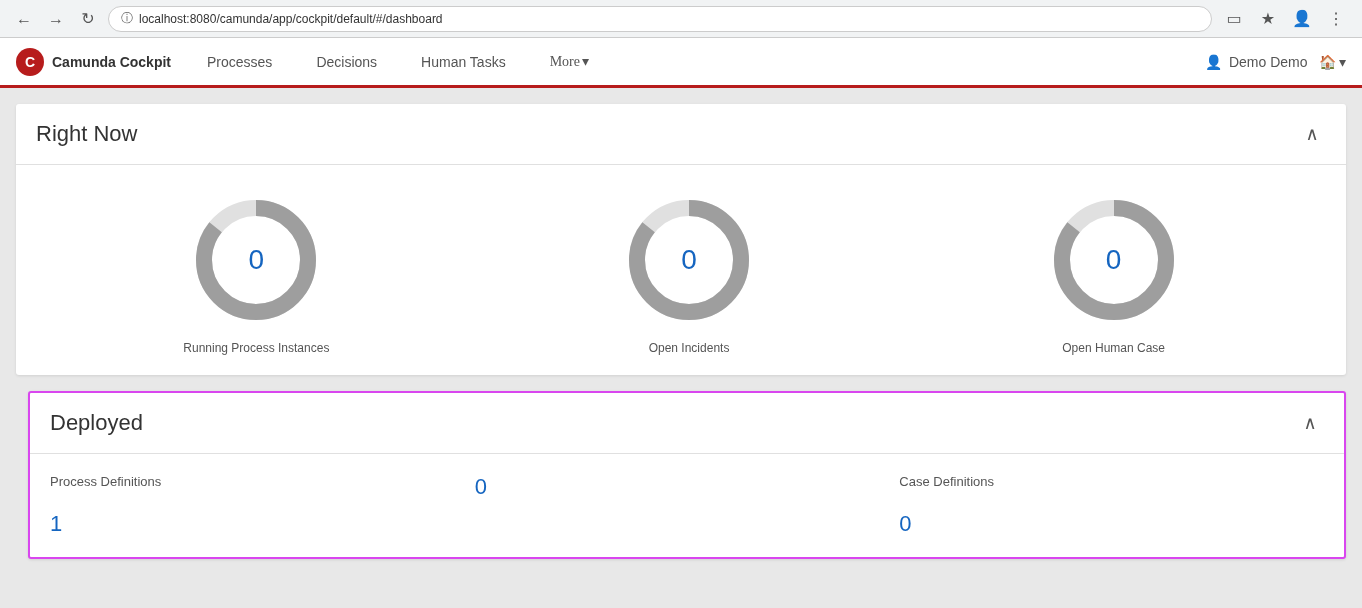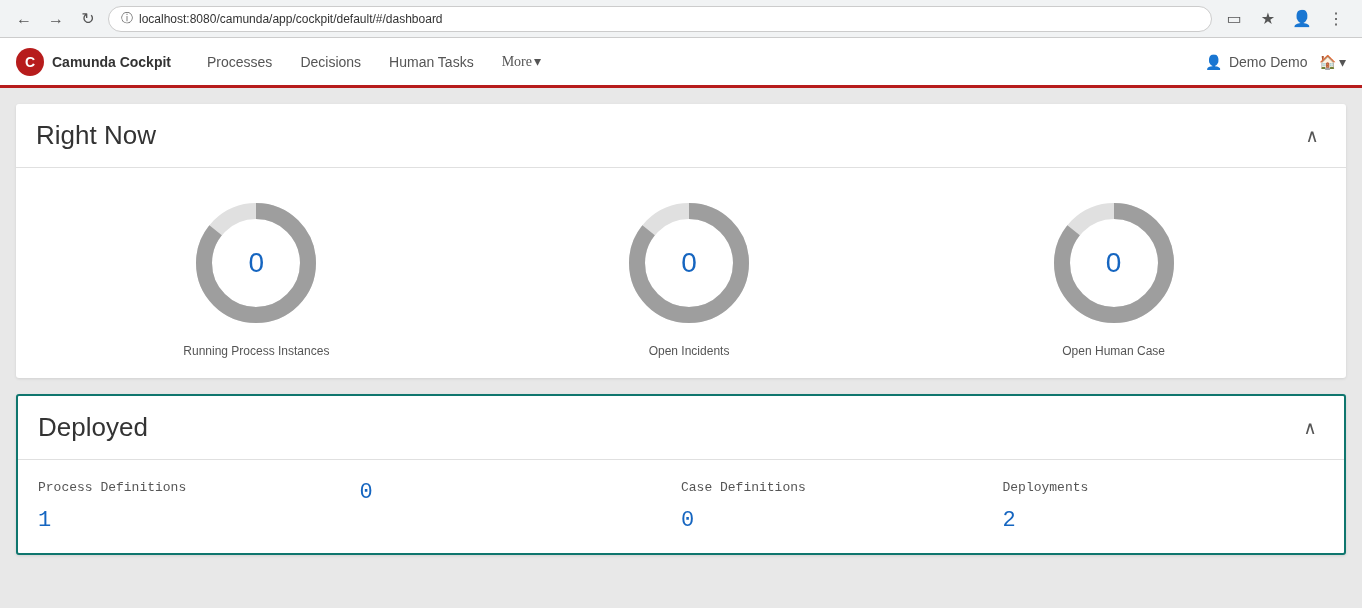--- a/index.html
+++ b/index.html
@@ -81,21 +81,21 @@
       font-size: 14px;
     }
     .app-logo-text {
       font-size: 14px;
       font-weight: 600;
       color: #333;
     }
     .nav-items {
       display: flex;
       align-items: flex-end;
-      gap: 4px;
+      gap: 20px;
       flex: 1;
     }
     .nav-item {
       padding: 8px 12px;
       color: #555;
       cursor: pointer;
       font-size: 14px;
       border-radius: 3px;
       text-decoration: none;
     }
@@ -141,21 +141,21 @@
       position: relative;
     }
     .card-header {
       padding: 16px 20px;
       border-bottom: 1px solid #e0e0e0;
       display: flex;
       align-items: center;
       justify-content: space-between;
     }
     .card-title {
-      font-size: 26px;
+      font-size: 22px;
       font-weight: 400;
       color: #333;
     }
     .collapse-btn {
       width: 28px; height: 28px;
       border: none;
       background: transparent;
       cursor: pointer;
       color: #555;
       font-size: 18px;
@@ -190,33 +190,33 @@
       color: #1565c0;
     }
     .chart-description {
       font-size: 12px;
       color: #555;
       text-align: center;
     }
 
     
     .deployed-card {
-      border: 2px solid #0f766e;
+      border: 2px solid #d946ef;
+      margin-left: 12px;
     }
     .deployed-body {
       padding: 20px;
       display: flex;
       gap: 0;
     }
     .deployed-item {
       flex: 1;
       display: flex;
       flex-direction: column;
-      gap: 13px;
-      font-family: Liberation Mono, monospace;
+      gap: 22px;
     }
     .deployed-item-label {
       font-size: 13px;
       color: #555;
     }
     .deployed-item-value {
       font-size: 22px;
       font-weight: 400;
       color: #1565c0;
       cursor: pointer;
@@ -338,21 +338,17 @@
 
       <div class="deployed-item">
         <span class="deployed-item-value">0</span>
       </div>
 
       <div class="deployed-item">
         <span class="deployed-item-label">Case Definitions</span>
         <span class="deployed-item-value">0</span>
       </div>
 
-      <div class="deployed-item">
-        <span class="deployed-item-label">Deployments</span>
-        <span class="deployed-item-value">2</span>
-      </div>
 
     </div>
   </div>
 
 </div>
 
 </body></html>

